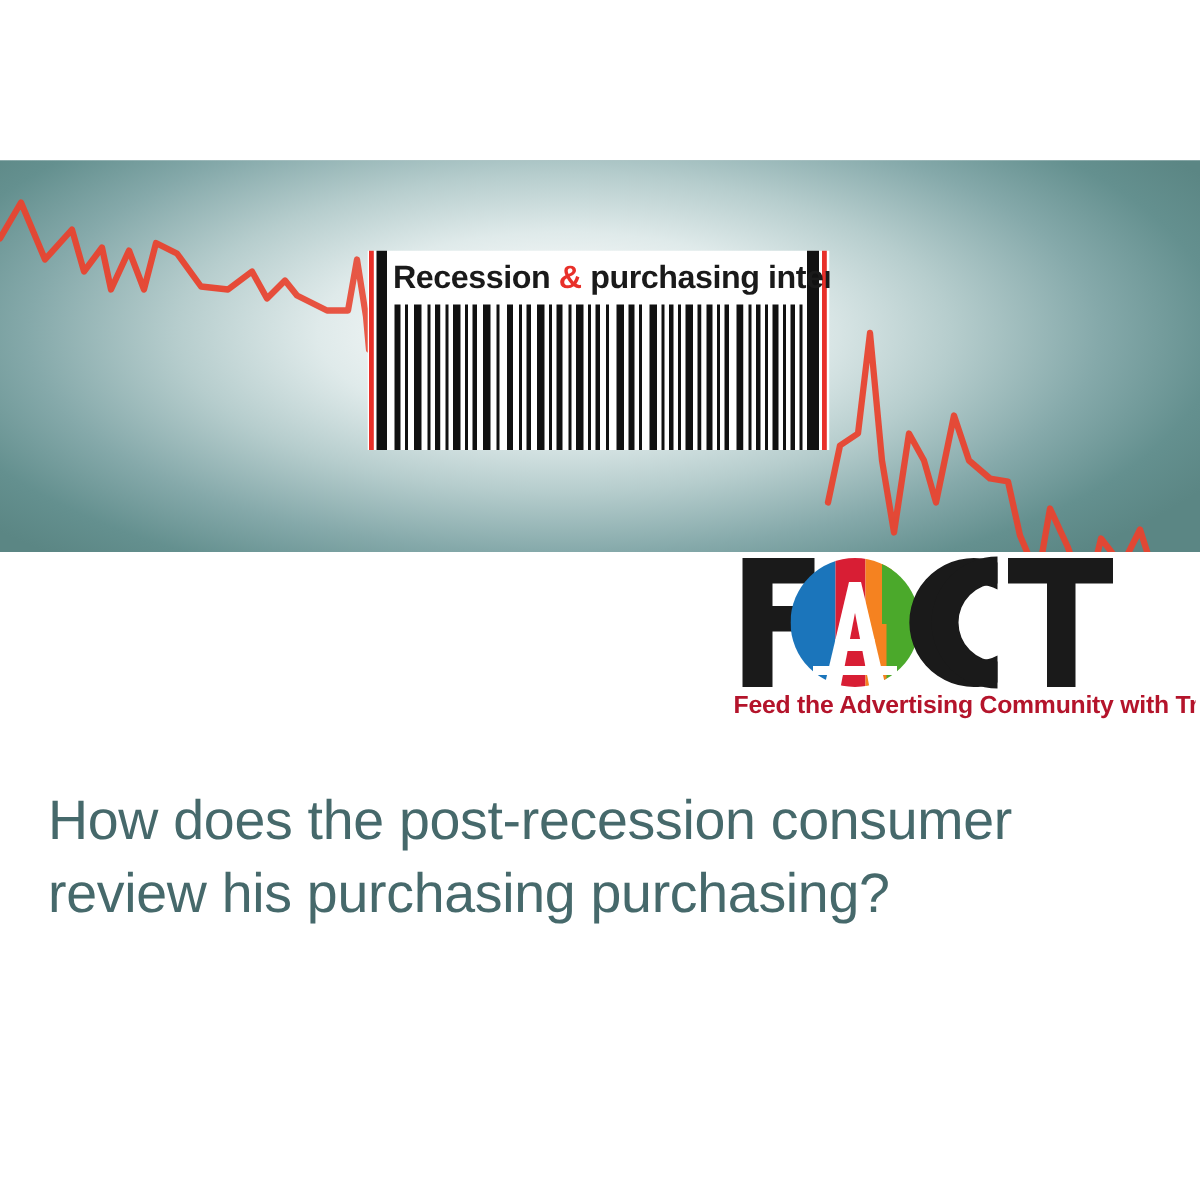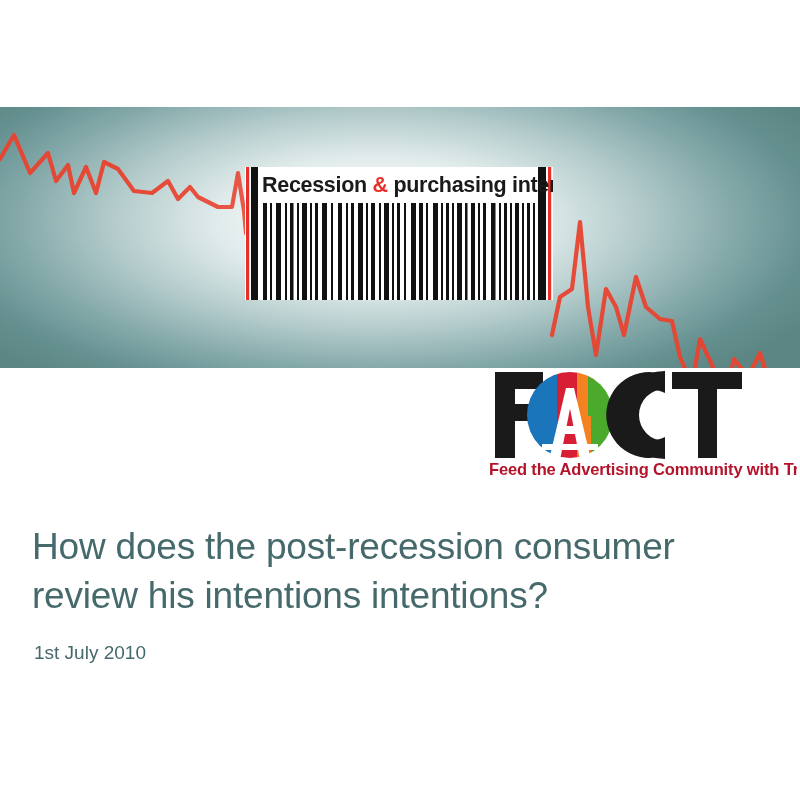--- a/index.html
+++ b/index.html
@@ -221,17 +221,16 @@
         <rect x="185" y="4" width="70" height="17"></rect>
         <rect x="211" y="4" width="19" height="86"></rect>
       </g>
 
       <text x="2" y="107" font-family="Liberation Sans, sans-serif" font-size="16.5" font-weight="bold" fill="#b4142b" letter-spacing="-0.15">Feed the Advertising Community with Trends</text>
     </svg>
   </div>
 
   <div id="titleblock">
     <h1 id="deck-title">How does the post-recession consumer
-review his intentions intentions?</h1>
-    <div id="deck-date">1st July 2010</div>
+review his purchasing purchasing?</h1>
   </div>
 
 </div>
 
 </body></html>

